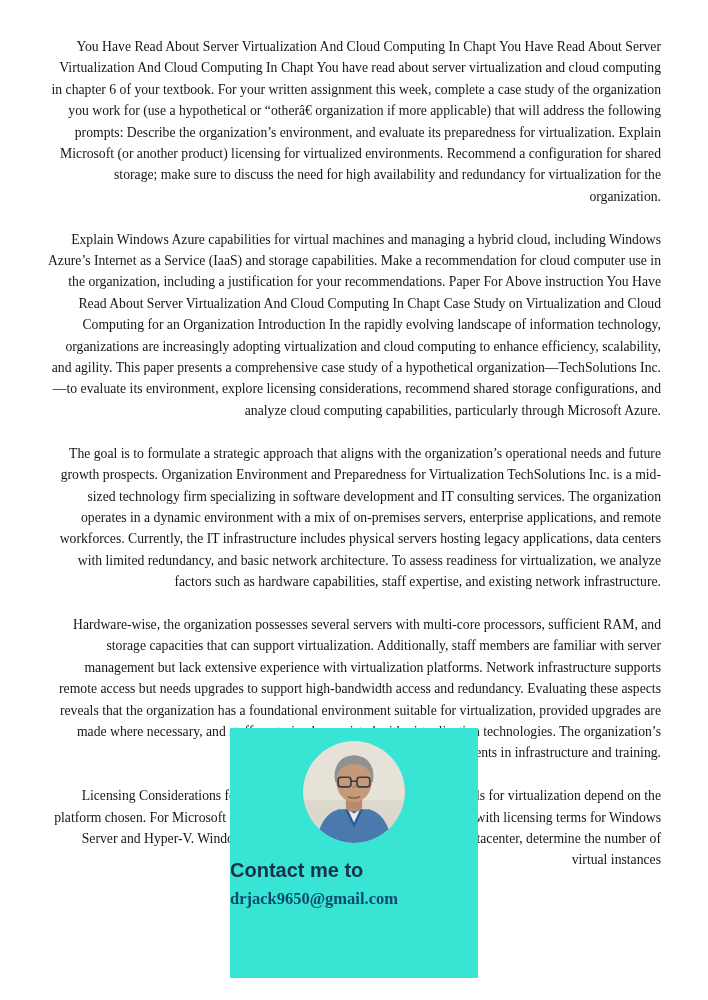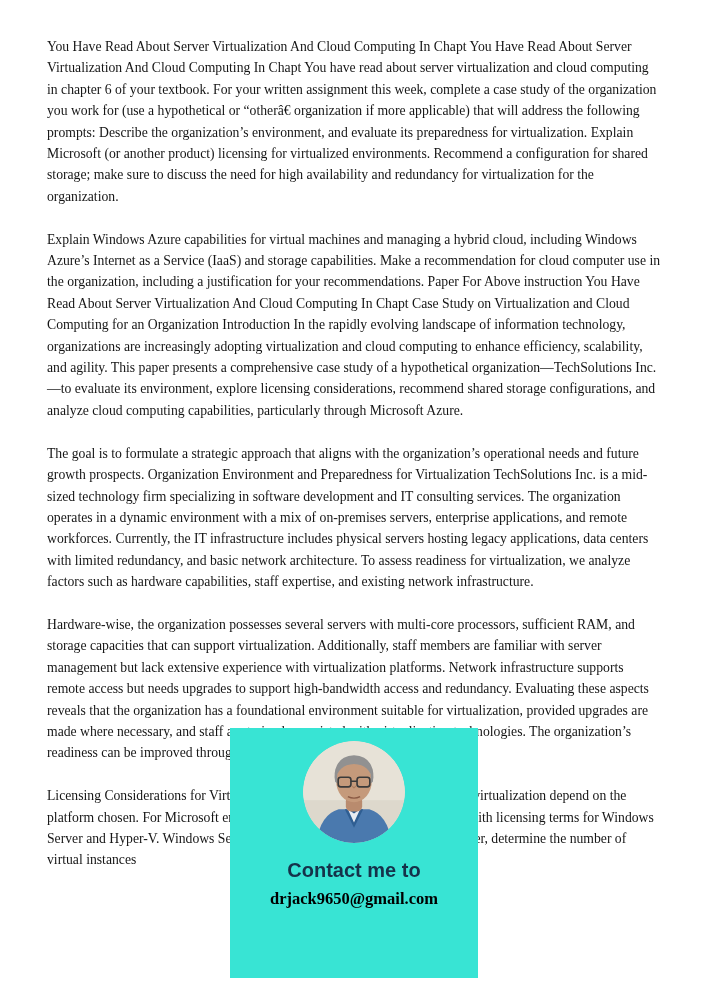--- a/index.html
+++ b/index.html
@@ -15,30 +15,29 @@
   .doc {
     position: absolute;
     left: 47px;
     top: 36px;
     width: 614px;
     color: #151515;
     font-size: 13.7px;
     line-height: 21.4px;
     text-align: left;
   }
-  .doc p { margin: 0 0 21.4px 0; }
+  .doc p { margin: 0 0 21.4px 0; text-align: right; }
 
   .promo-card {
     position: absolute;
     left: 230px;
     top: 728px;
     width: 248px;
     height: 250px;
     background: #38e4d4;
-    text-align: center;
   }
   .photo {
     width: 102px;
     height: 102px;
     border-radius: 50%;
     overflow: hidden;
     margin: 13px auto 0 auto;
   }
   .photo svg { display: block; width: 100%; height: 100%; }
   .promo-heading {
@@ -47,21 +46,21 @@
     font-weight: 700;
     font-size: 20px;
     line-height: 28px;
     color: #15324a;
   }
   .promo-email {
     margin-top: 5px;
     font-family: "Liberation Serif", serif;
     font-weight: 700;
     font-size: 16.5px;
-    color: #000000;
+    color: #0c4a6e;
   }
 </style>
 </head>
 <body>
 
 <div class="doc">
   <p>You Have Read About Server Virtualization And Cloud Computing In Chapt You Have Read About Server Virtualization And Cloud Computing In Chapt You have read about server virtualization and cloud computing in chapter 6 of your textbook. For your written assignment this week, complete a case study of the organization you work for (use a hypothetical or “otherâ€ organization if more applicable) that will address the following prompts: Describe the organization’s environment, and evaluate its preparedness for virtualization. Explain Microsoft (or another product) licensing for virtualized environments. Recommend a configuration for shared storage; make sure to discuss the need for high availability and redundancy for virtualization for the organization.</p>
   <p>Explain Windows Azure capabilities for virtual machines and managing a hybrid cloud, including Windows Azure’s Internet as a Service (IaaS) and storage capabilities. Make a recommendation for cloud computer use in the organization, including a justification for your recommendations. Paper For Above instruction You Have Read About Server Virtualization And Cloud Computing In Chapt Case Study on Virtualization and Cloud Computing for an Organization Introduction In the rapidly evolving landscape of information technology, organizations are increasingly adopting virtualization and cloud computing to enhance efficiency, scalability, and agility. This paper presents a comprehensive case study of a hypothetical organization—TechSolutions Inc.—to evaluate its environment, explore licensing considerations, recommend shared storage configurations, and analyze cloud computing capabilities, particularly through Microsoft Azure.</p>
   <p>The goal is to formulate a strategic approach that aligns with the organization’s operational needs and future growth prospects. Organization Environment and Preparedness for Virtualization TechSolutions Inc. is a mid-sized technology firm specializing in software development and IT consulting services. The organization operates in a dynamic environment with a mix of on-premises servers, enterprise applications, and remote workforces. Currently, the IT infrastructure includes physical servers hosting legacy applications, data centers with limited redundancy, and basic network architecture. To assess readiness for virtualization, we analyze factors such as hardware capabilities, staff expertise, and existing network infrastructure.</p>
   <p>Hardware-wise, the organization possesses several servers with multi-core processors, sufficient RAM, and storage capacities that can support virtualization. Additionally, staff members are familiar with server management but lack extensive experience with virtualization platforms. Network infrastructure supports remote access but needs upgrades to support high-bandwidth access and redundancy. Evaluating these aspects reveals that the organization has a foundational environment suitable for virtualization, provided upgrades are made where necessary, and staff are trained or assisted with virtualization technologies. The organization’s readiness can be improved through investments in infrastructure and training.</p>

